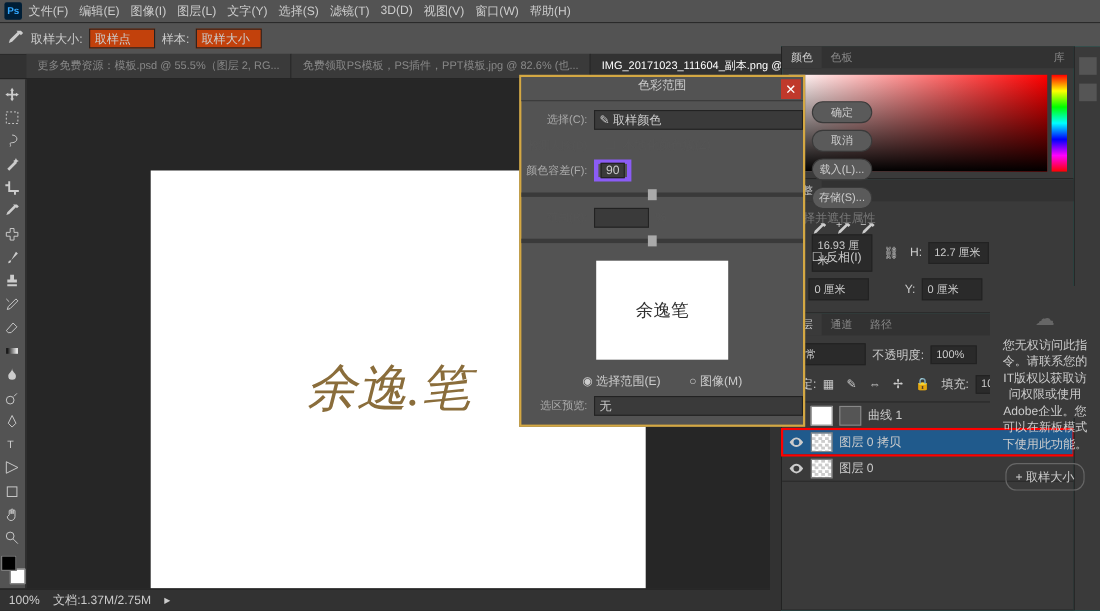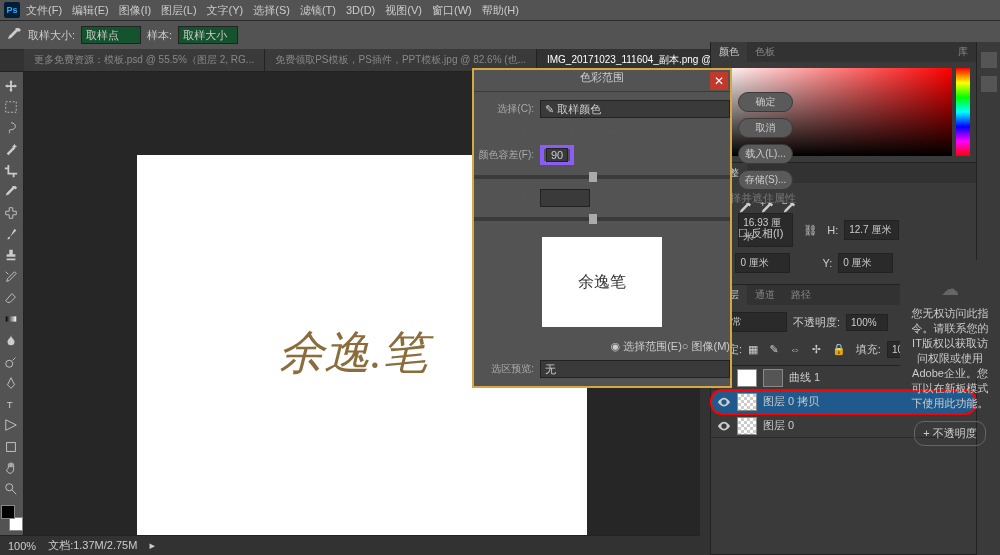--- a/index.html
+++ b/index.html
@@ -1,21 +1,21 @@
 <!DOCTYPE html>
 <html><head>
 <meta charset="utf-8">
 <style>
 *{margin:0;padding:0;box-sizing:border-box;font-family:"Microsoft YaHei",Arial,sans-serif;font-size:11px;color:#ccc;}
 body{width:1000px;height:555px;background:#323232;overflow:hidden;position:relative;}
 .menubar{height:20px;background:#535353;display:flex;align-items:center;padding:0 4px;gap:2px;}
 .menubar .ps-logo{width:16px;height:16px;background:#001e36;color:#31a8ff;display:flex;align-items:center;justify-content:center;font-weight:bold;font-size:9px;border-radius:2px;}
 .menubar span{padding:2px 4px;cursor:default;}
 .optionbar{height:30px;background:#535353;border-top:1px solid #2a2a2a;border-bottom:1px solid #2a2a2a;display:flex;align-items:center;padding:0 6px;gap:6px;}
-.optionbar .field{background:#14532d;border:1px solid #222;padding:1px 4px;min-width:60px;height:18px;display:inline-flex;align-items:center;}
+.optionbar .field{background:#c2410c;border:1px solid #222;padding:1px 4px;min-width:60px;height:18px;display:inline-flex;align-items:center;}
 .tabbar{height:22px;background:#323232;border-bottom:1px solid #222;display:flex;align-items:flex-end;padding-left:24px;gap:0;}
 .tab{padding:4px 10px;background:#3a3a3a;color:#888;font-size:10px;border-right:1px solid #222;cursor:default;}
 .tab.active{background:#323232;color:#fff;}
 .main{position:absolute;top:72px;left:0;right:300px;bottom:20px;background:#262626;display:flex;}
 .toolbar{width:24px;background:#535353;border-right:1px solid #222;display:flex;flex-direction:column;gap:2px;padding-top:4px;}
 .tool{width:22px;height:22px;display:flex;align-items:center;justify-content:center;cursor:pointer;}
 .tool svg{width:14px;height:14px;fill:#ccc;}
 .canvas-area{flex:1;display:flex;align-items:flex-end;justify-content:center;position:relative;}
 .canvas{width:450px;height:380px;background:#fff;position:relative;}
 .signature{position:absolute;left:48%;top:52%;transform:translate(-50%,-50%);font-family:cursive;font-size:46px;color:#8a6d3b;font-style:italic;white-space:nowrap;}
@@ -29,21 +29,21 @@
 .drow{display:flex;align-items:center;gap:6px;}
 .drow label{color:#aaa;min-width:60px;text-align:right;font-size:10px;}
 .drow.disabled label, .drow.disabled span{color:#555;}
 .dselect{flex:1;background:#3a3a3a;border:1px solid #222;height:18px;padding:0 4px;display:flex;align-items:center;}
 .dinput{width:50px;background:#3a3a3a;border:1px solid #222;height:18px;padding:0 4px;text-align:center;}
 .red-callout-2{border:4px solid #8b5cf6;padding:0 2px;}
 .slider{flex:1;height:4px;background:#3a3a3a;position:relative;margin:4px 0;}
 .slider::after{content:"";position:absolute;left:45%;top:-3px;width:8px;height:10px;background:#aaa;}
 .preview{width:120px;height:90px;background:#fff;margin:6px auto;display:flex;align-items:center;justify-content:center;}
 .preview-sig{font-family:cursive;font-size:16px;color:#333;}
-.radio-row{display:flex;gap:0;align-items:center;justify-content:flex-end;}
+.radio-row{display:flex;gap:26px;align-items:center;justify-content:center;}
 .dialog-btns{position:absolute;left:738px;top:92px;display:flex;flex-direction:column;gap:6px;z-index:11;}
 .dbtn{width:55px;height:20px;background:#5a5a5a;border:1px solid #3a3a3a;border-radius:10px;display:flex;align-items:center;justify-content:center;cursor:pointer;font-size:10px;}
 .eyedrops{display:flex;gap:8px;margin-top:6px;}
 .eyedrops svg{width:14px;height:14px;fill:#ccc;cursor:pointer;}
 .right-panels{position:absolute;right:0;top:42px;width:290px;bottom:0;background:#14b8a6;display:flex;justify-content:space-between;}
 .panel-icons{width:24px;background:#3a3a3a;border-left:1px solid #222;display:flex;flex-direction:column;gap:8px;padding-top:10px;align-items:center;}
 .panel-icons div{width:16px;height:16px;background:#555;}
 .panel-stack{flex:1;display:flex;flex-direction:column;border-left:1px solid #222;}
 .panel{background:#3a3a3a;border-bottom:1px solid #222;}
 .panel-tabs{display:flex;background:#323232;height:20px;align-items:flex-end;}
@@ -53,21 +53,21 @@
 .color-field{flex:1;background:linear-gradient(to bottom,rgba(0,0,0,0),#000),linear-gradient(to right,#fff,#f00);position:relative;}
 .hue-strip{width:14px;background:linear-gradient(to bottom,#f00,#ff0,#0f0,#0ff,#00f,#f0f,#f00);}
 .adjust-panel{padding:8px;font-size:10px;}
 .prop-row{display:flex;align-items:center;gap:6px;padding:3px 0;}
 .prop-input{background:#2a2a2a;border:1px solid #222;padding:2px 4px;width:55px;font-size:10px;}
 .layers-panel{flex:1;display:flex;flex-direction:column;}
 .layer-controls{padding:4px 6px;display:flex;flex-direction:column;gap:3px;border-bottom:1px solid #222;}
 .layer-list{flex:1;background:#3a3a3a;}
 .layer-row{display:flex;align-items:center;height:24px;padding:0 6px;gap:6px;border-bottom:1px solid #2a2a2a;}
 .layer-row.selected{background:#205a8c;}
-.layer-row.highlighted{outline:2px solid red;outline-offset:-1px;border-radius:11px;}
+.layer-row.highlighted{outline:2px solid red;outline-offset:-1px;}
 .eye-icon{width:14px;height:14px;}
 .layer-thumb{width:20px;height:18px;background:#fff;border:1px solid #888;}
 .layer-thumb.trans{background:repeating-conic-gradient(#ccc 0 25%,#fff 0 50%) 0 0/6px 6px;}
 .statusbar{position:absolute;bottom:0;left:0;right:300px;height:20px;background:#323232;border-top:1px solid #222;display:flex;align-items:center;padding:0 8px;gap:12px;font-size:10px;color:#888;}
 .lib-panel{position:absolute;right:0;top:260px;width:100px;height:120px;background:#3a3a3a;padding:10px;text-align:center;font-size:9px;color:#888;z-index:5;}
 .lib-icon{width:28px;height:20px;margin:8px auto;color:#666;font-size:18px;}
 .lib-btn{margin-top:10px;padding:4px 8px;border:1px solid #666;border-radius:10px;display:inline-block;cursor:pointer;}
 .fg-bg{width:22px;height:30px;position:relative;margin:4px auto;}
 .fg-bg .fg{position:absolute;width:14px;height:14px;background:#000;border:1px solid #888;top:0;left:0;}
 .fg-bg .bg{position:absolute;width:14px;height:14px;background:#fff;border:1px solid #888;bottom:0;right:0;}
@@ -382,20 +382,20 @@
   </div>
   <div class="panel-icons">
     <div></div>
     <div></div>
   </div>
 </div>
 
 <div class="lib-panel">
   <div class="lib-icon">☁</div>
   <div>您无权访问此指令。请联系您的IT版权以获取访问权限或使用 Adobe企业。您可以在新板模式下使用此功能。</div>
-  <div class="lib-btn">+ 不透明度</div>
+  <div class="lib-btn">+ 取样大小</div>
 </div>
 
 <div class="statusbar">
   <span>100%</span>
   <span>文档:1.37M/2.75M</span>
   <span>▸</span>
 </div>
 
 </body></html>

